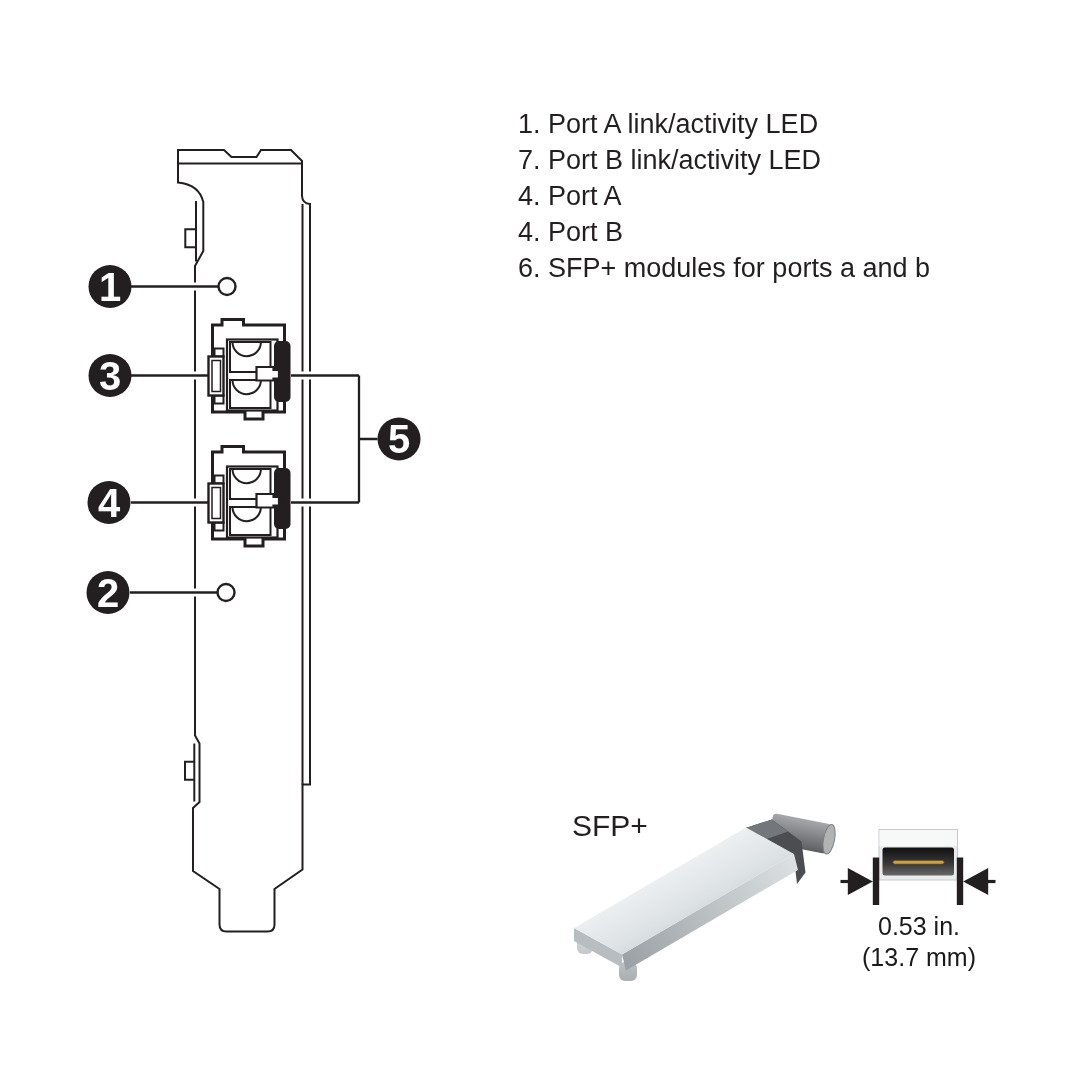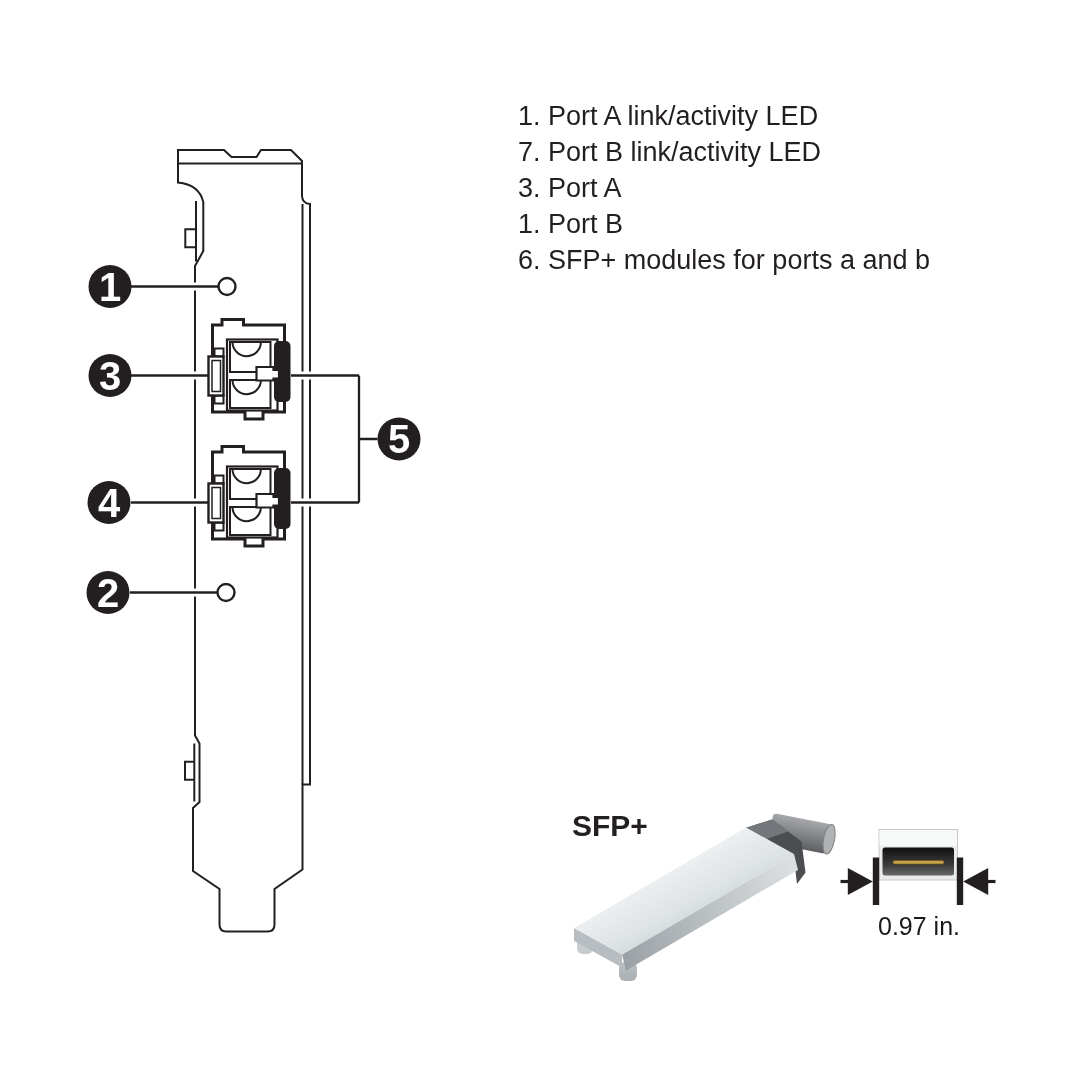--- a/index.html
+++ b/index.html
@@ -18,24 +18,24 @@
   .ln{stroke:var(--line);fill:none;stroke-width:2;}
   .lnf{stroke:var(--line);fill:#ffffff;stroke-width:2;}
   .halo{stroke:#ffffff;fill:none;stroke-width:8;stroke-linecap:butt;}
   .leader{stroke:var(--line);fill:none;stroke-width:2.3;stroke-linecap:butt;}
   .callout-circle{fill:var(--callout-bg);}
   .callout-num{fill:var(--callout-text);font-family:"Liberation Sans",sans-serif;
     font-size:40px;font-weight:bold;text-anchor:middle;}
   .blackfill{fill:var(--line);}
   
   .legend{
-    position:absolute;left:518px;top:98px;font-size:27px;line-height:36px;
+    position:absolute;left:518px;top:106px;font-size:27px;line-height:36px;
     color:var(--line);white-space:nowrap;
   }
-  .sfp-label{position:absolute;left:572px;top:809px;font-size:30px;color:var(--line);font-weight:bold;}
+  .sfp-label{position:absolute;left:572px;top:809px;font-size:30px;color:var(--line);}
   .dim-text{
     position:absolute;left:839px;top:911px;width:160px;text-align:center;
     font-size:25px;line-height:31px;color:#1a1a1a;
   }
 </style>
 </head>
 <body>
 
 <div class="canvas">
 
@@ -161,24 +161,25 @@
     <path class="blackfill" d="M 872.8,881.5 L 847.8,868 L 847.8,895 Z"></path>
     <path d="M 840.5,881.5 H 849" stroke="var(--line)" stroke-width="3.2"></path>
     <path class="blackfill" d="M 963.2,881.5 L 988.2,868 L 988.2,895 Z"></path>
     <path d="M 987,881.5 H 995.5" stroke="var(--line)" stroke-width="3.2"></path>
   </g>
 </svg>
 
 <div class="legend">
   <div>1. Port A link/activity LED</div>
   <div>7. Port B link/activity LED</div>
-  <div>3. Port A</div>
-  <div>1. Port B</div>
+  <div>4. Port A</div>
+  <div>4. Port B</div>
   <div>6. SFP+ modules for ports a and b</div>
 </div>
 
 <div class="sfp-label">SFP+</div>
 
 <div class="dim-text">
-  <div>0.97 in.</div>
+  <div>0.53 in.</div>
+  <div>(13.7 mm)</div>
 </div>
 
 </div>
 
 </body></html>

